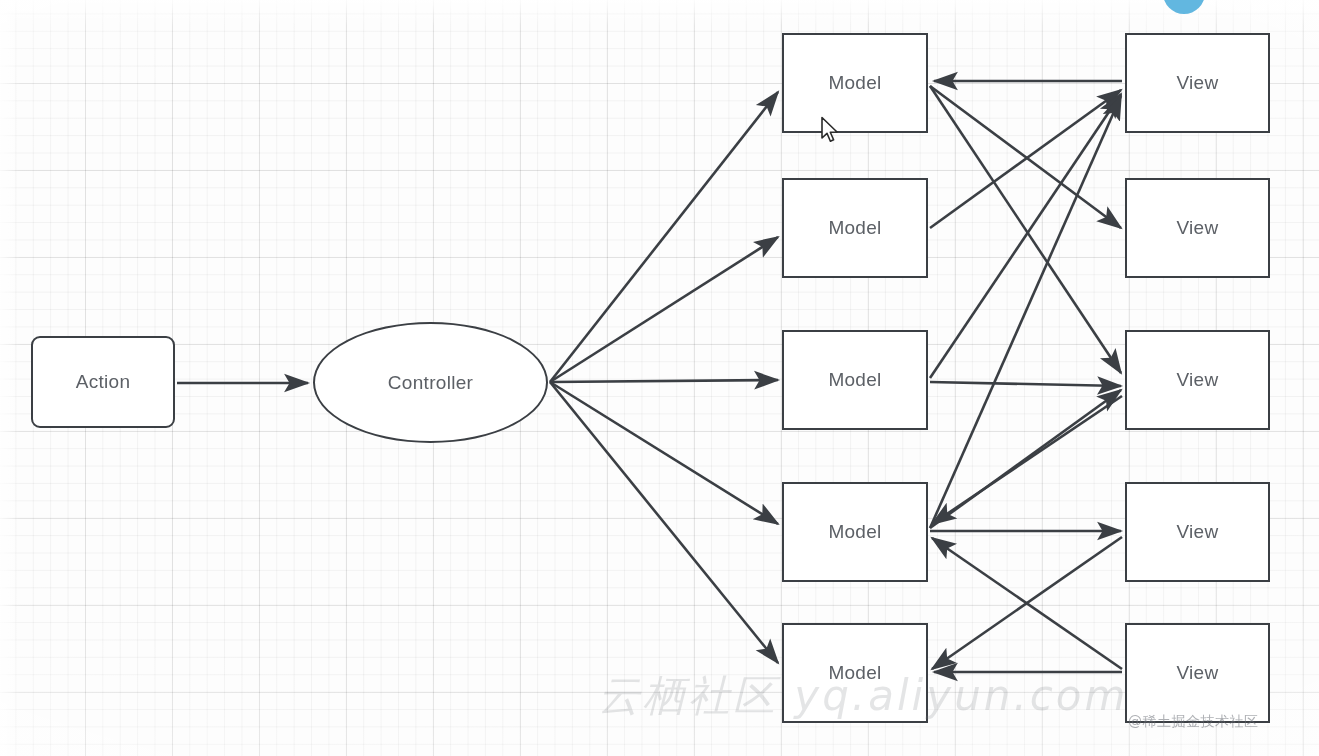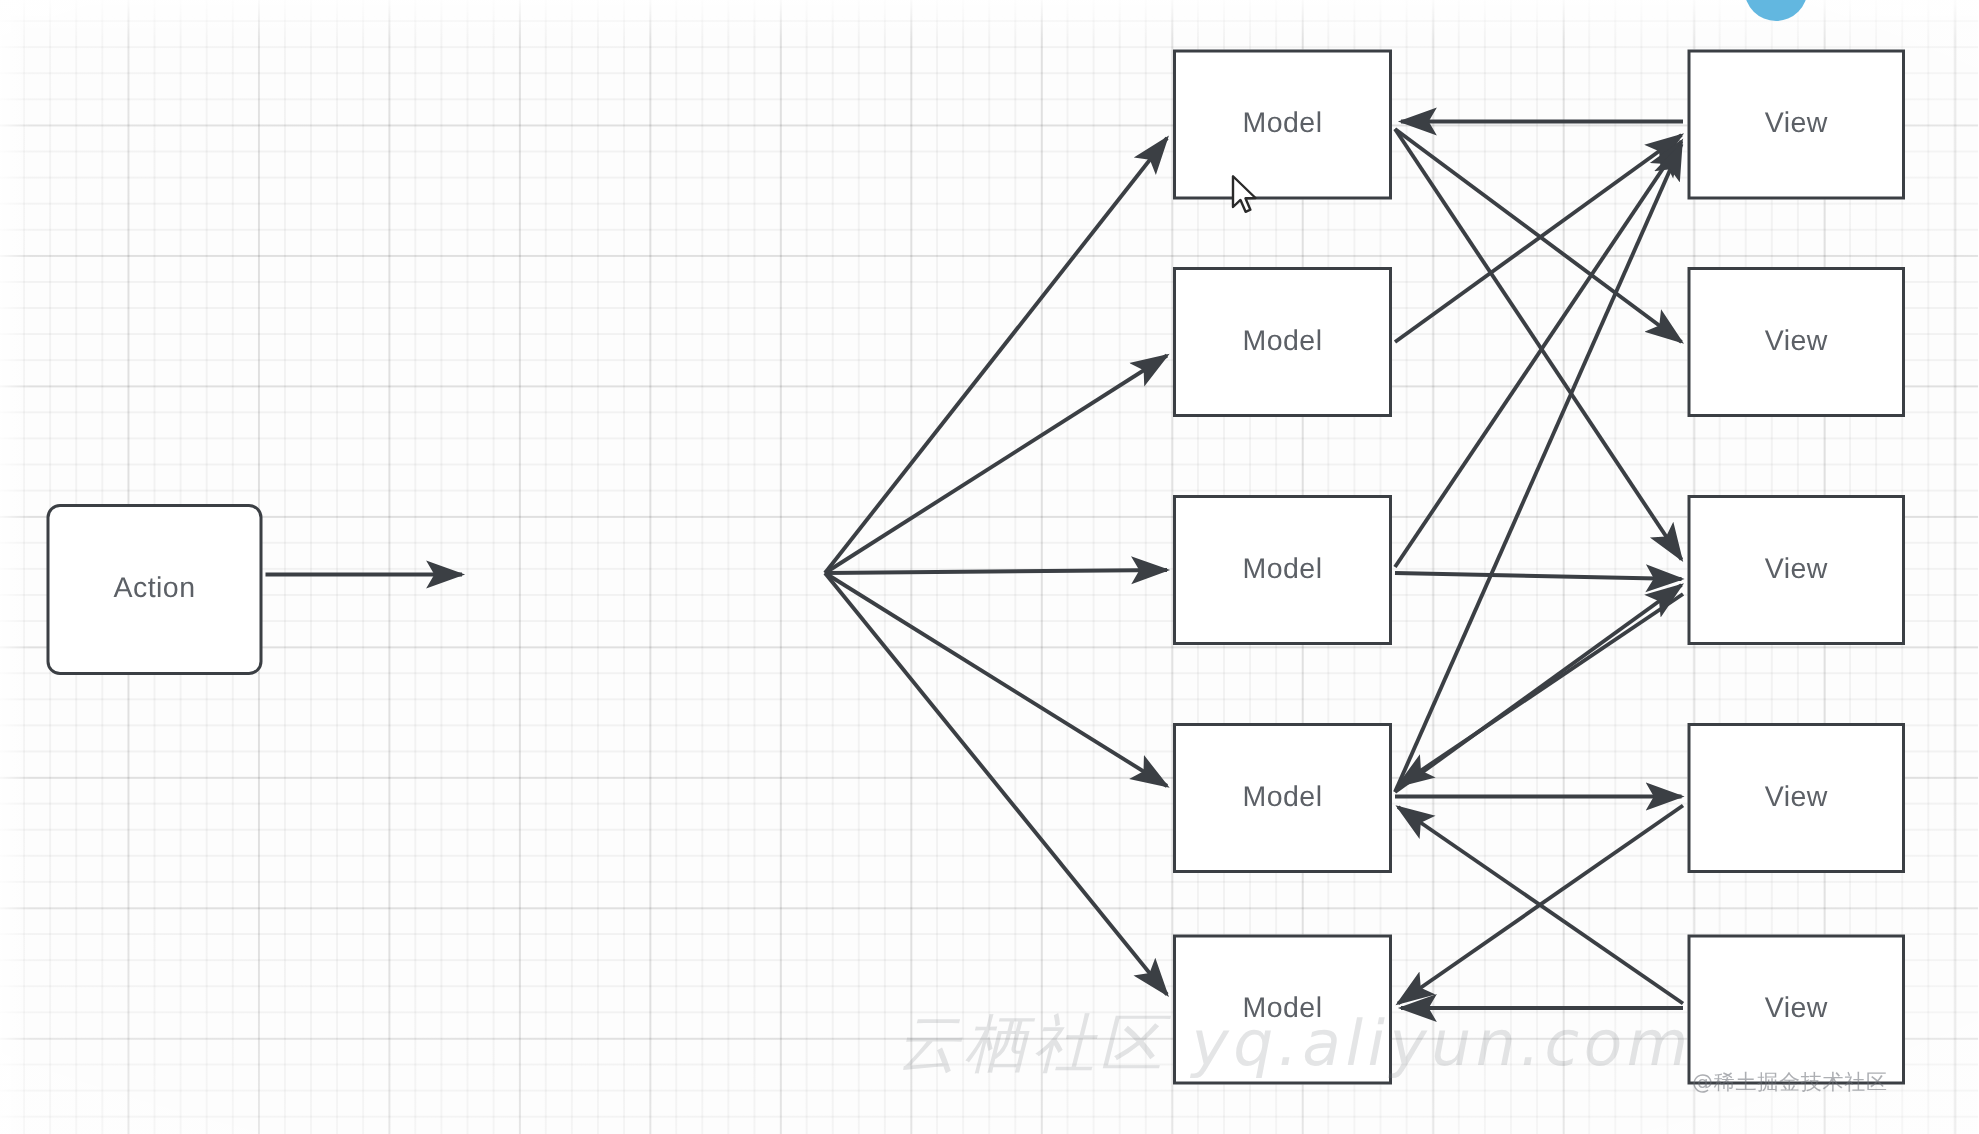--- a/index.html
+++ b/index.html
@@ -160,24 +160,27 @@
         <line x1="930" y1="528" x2="1121" y2="96" marker-end="url(#arrowhead)"></line>
         <line x1="930" y1="528" x2="1121" y2="390" marker-end="url(#arrowhead)"></line>
         <line x1="930" y1="531" x2="1121" y2="531" marker-end="url(#arrowhead)"></line>
         <line x1="1122" y1="396" x2="932" y2="524" marker-end="url(#arrowhead)"></line>
         <line x1="1122" y1="537" x2="932" y2="669" marker-end="url(#arrowhead)"></line>
         <line x1="1122" y1="669" x2="932" y2="538" marker-end="url(#arrowhead)"></line>
         <line x1="1122" y1="672" x2="934" y2="672" marker-end="url(#arrowhead)"></line>
       </g>
   </svg>
 
-  <div class="node rounded" id="node-action" style="left:31px; top:336px; width:144px; height:114px;">
+  <div class="node rounded" id="node-action" style="left:31px; top:336px; width:144px; height:92px;">
     <span class="label">Action</span>
   </div>
 
+  <div class="node ellipse" id="node-controller" style="left:313px; top:322px; width:235px; height:121px;">
+    <span class="label">Controller</span>
+  </div>
 
   <div class="node rect" style="left:782px; top:33px; width:146px; height:100px;">
     <span class="label">Model</span>
   </div>
   <div class="node rect" style="left:782px; top:178px; width:146px; height:100px;">
     <span class="label">Model</span>
   </div>
   <div class="node rect" style="left:782px; top:330px; width:146px; height:100px;">
     <span class="label">Model</span>
   </div>

